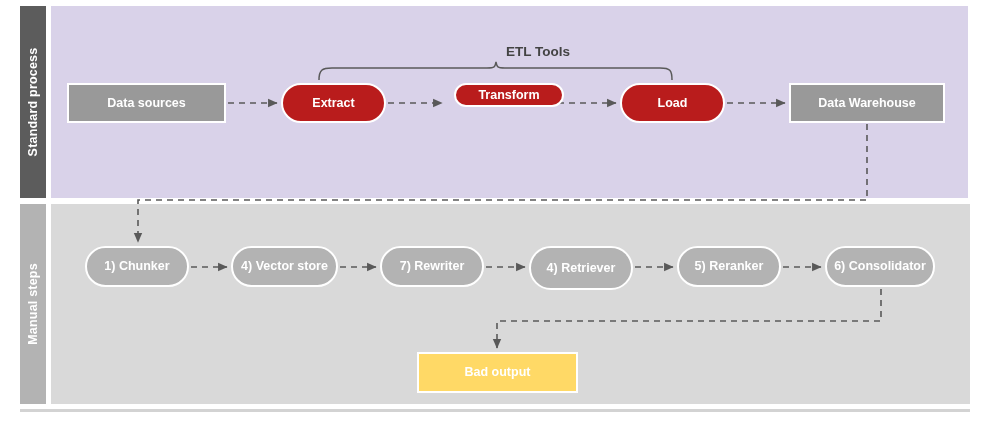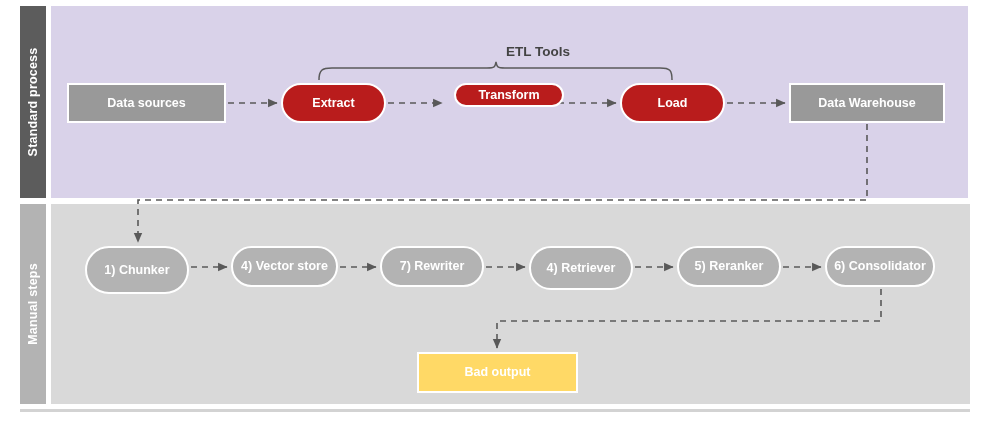--- a/index.html
+++ b/index.html
@@ -151,21 +151,21 @@
   <div class="node pill purple" style="left:454px; top:83px;  width:110px; height:24px;">
     <span>Transform</span>
   </div>
   <div class="node rect gray" style="left:789px; top:83px;  width:156px; height:40px;">
     <span>Data Warehouse</span>
   </div>
   <div class="node pill purple" style="left:620px; top:83px;  width:105px; height:40px;">
     <span>Load</span>
   </div>
 
-  <div class="node pill soft" style="left:85px;  top:246px; width:104px; height:48px;">
+  <div class="node pill soft" style="left:85px;  top:246px; width:104px; height:41px;">
     <span>1) Chunker</span>
   </div>
   <div class="node pill soft" style="left:231px; top:246px; width:107px; height:41px;">
     <span>4) Vector store</span>
   </div>
   <div class="node pill soft" style="left:380px; top:246px; width:104px; height:41px;">
     <span>7) Rewriter</span>
   </div>
   <div class="node pill soft" style="left:529px; top:246px; width:104px; height:44px;">
     <span>4) Retriever</span>

